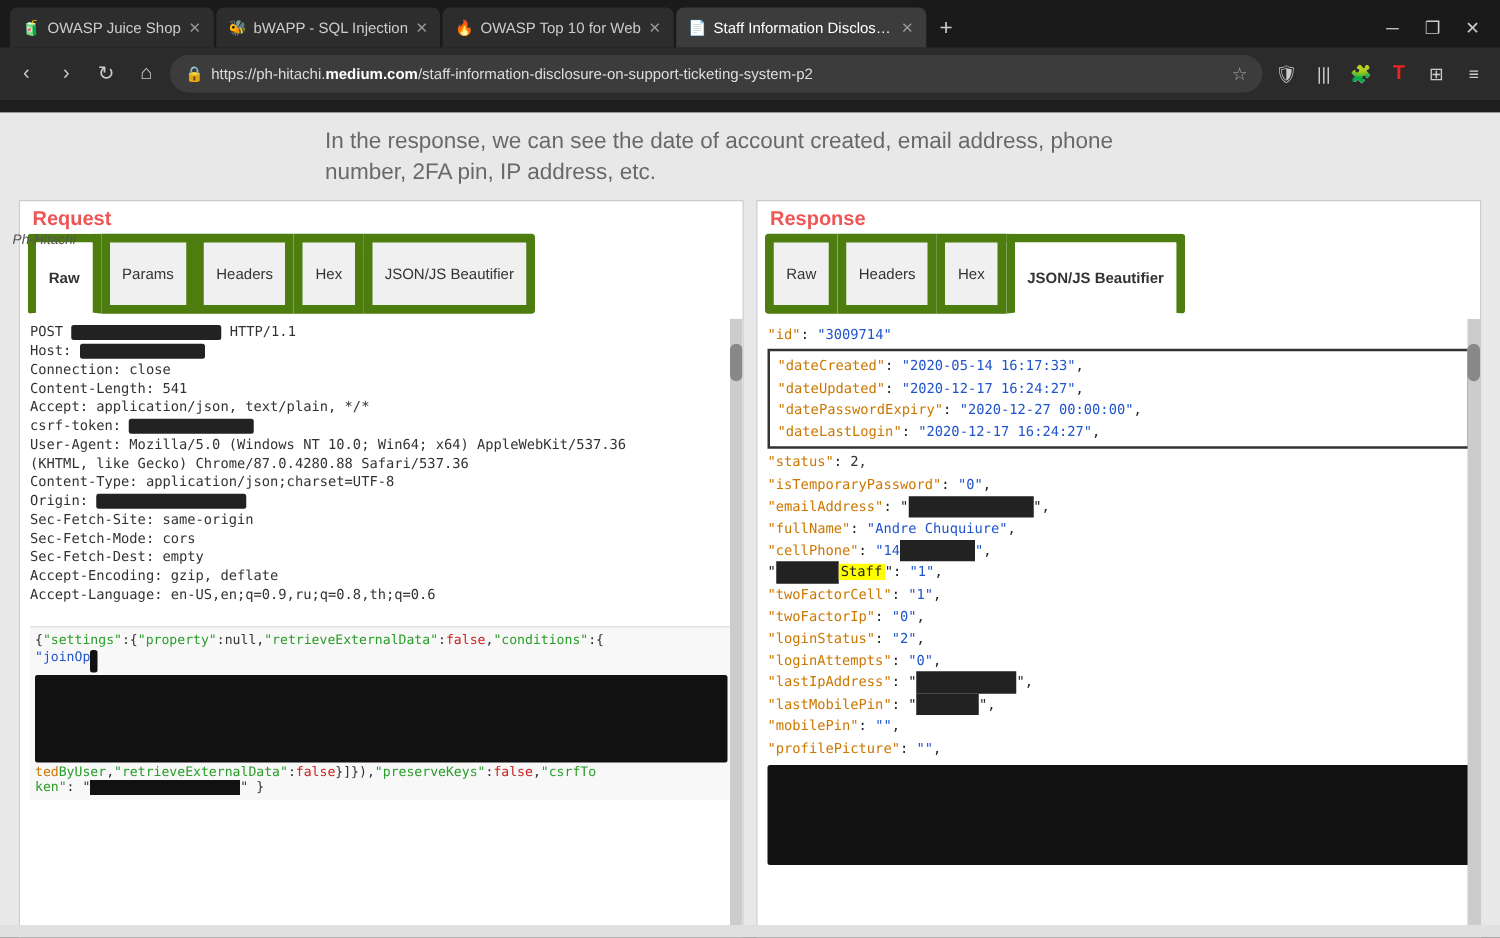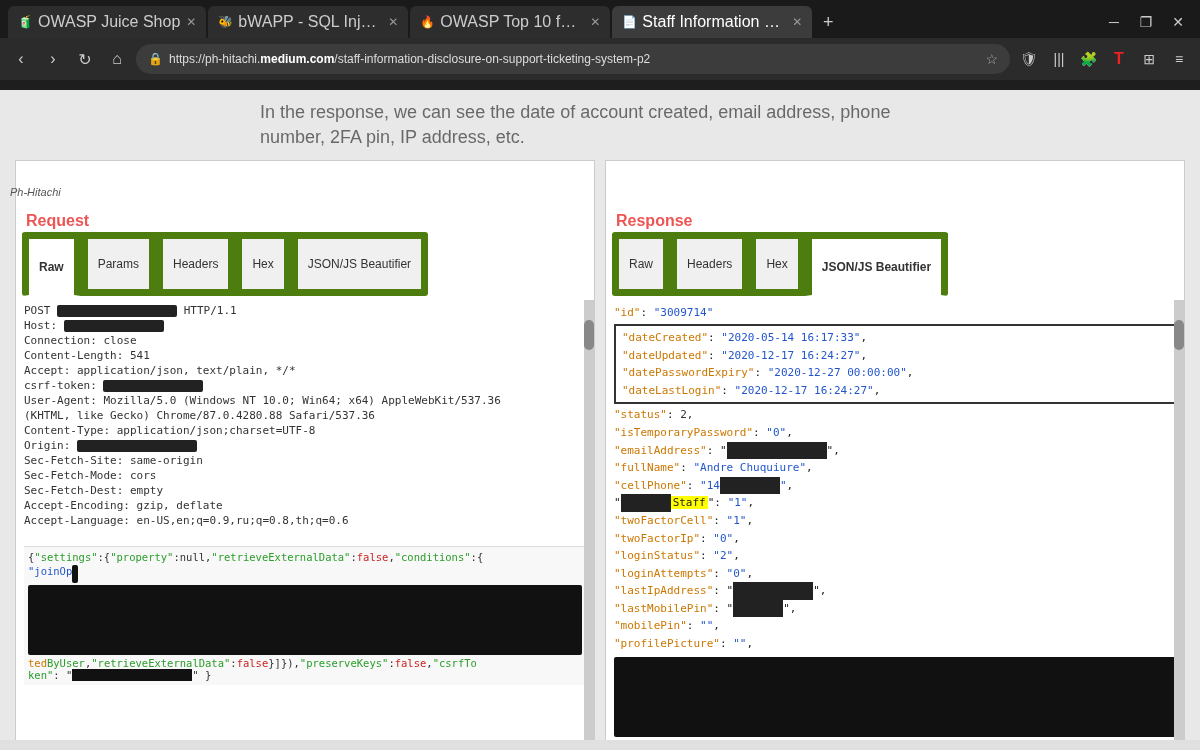--- a/index.html
+++ b/index.html
@@ -48,21 +48,21 @@
     .tab-favicon {
       width: 14px;
       height: 14px;
       flex-shrink: 0;
     }
 
     .tab-title {
       overflow: hidden;
       text-overflow: ellipsis;
       white-space: nowrap;
-      font-size: 16px;
+      font-size: 12px;
     }
 
     .tab-close {
       font-size: 12px;
       color: #999;
       cursor: pointer;
       flex-shrink: 0;
     }
 
     .tab-add {
@@ -200,21 +200,20 @@
       display: flex;
       flex-direction: column;
       overflow: hidden;
     }
 
     .panel-title {
       font-size: 16px;
       font-weight: bold;
       color: #e55;
       padding: 6px 10px 2px;
-      margin-top: 45px;
     }
 
     .tabs-row {
       display: flex;
       gap: 0;
       padding: 0 6px 4px;
     }
 
     .tab-btn {
       padding: 18px 10px;

